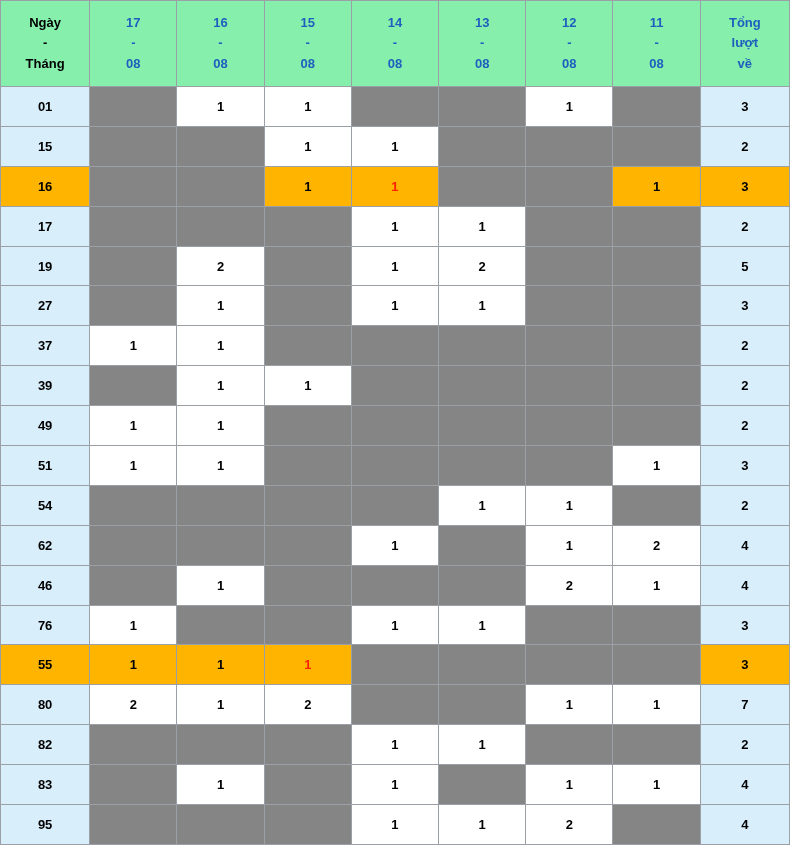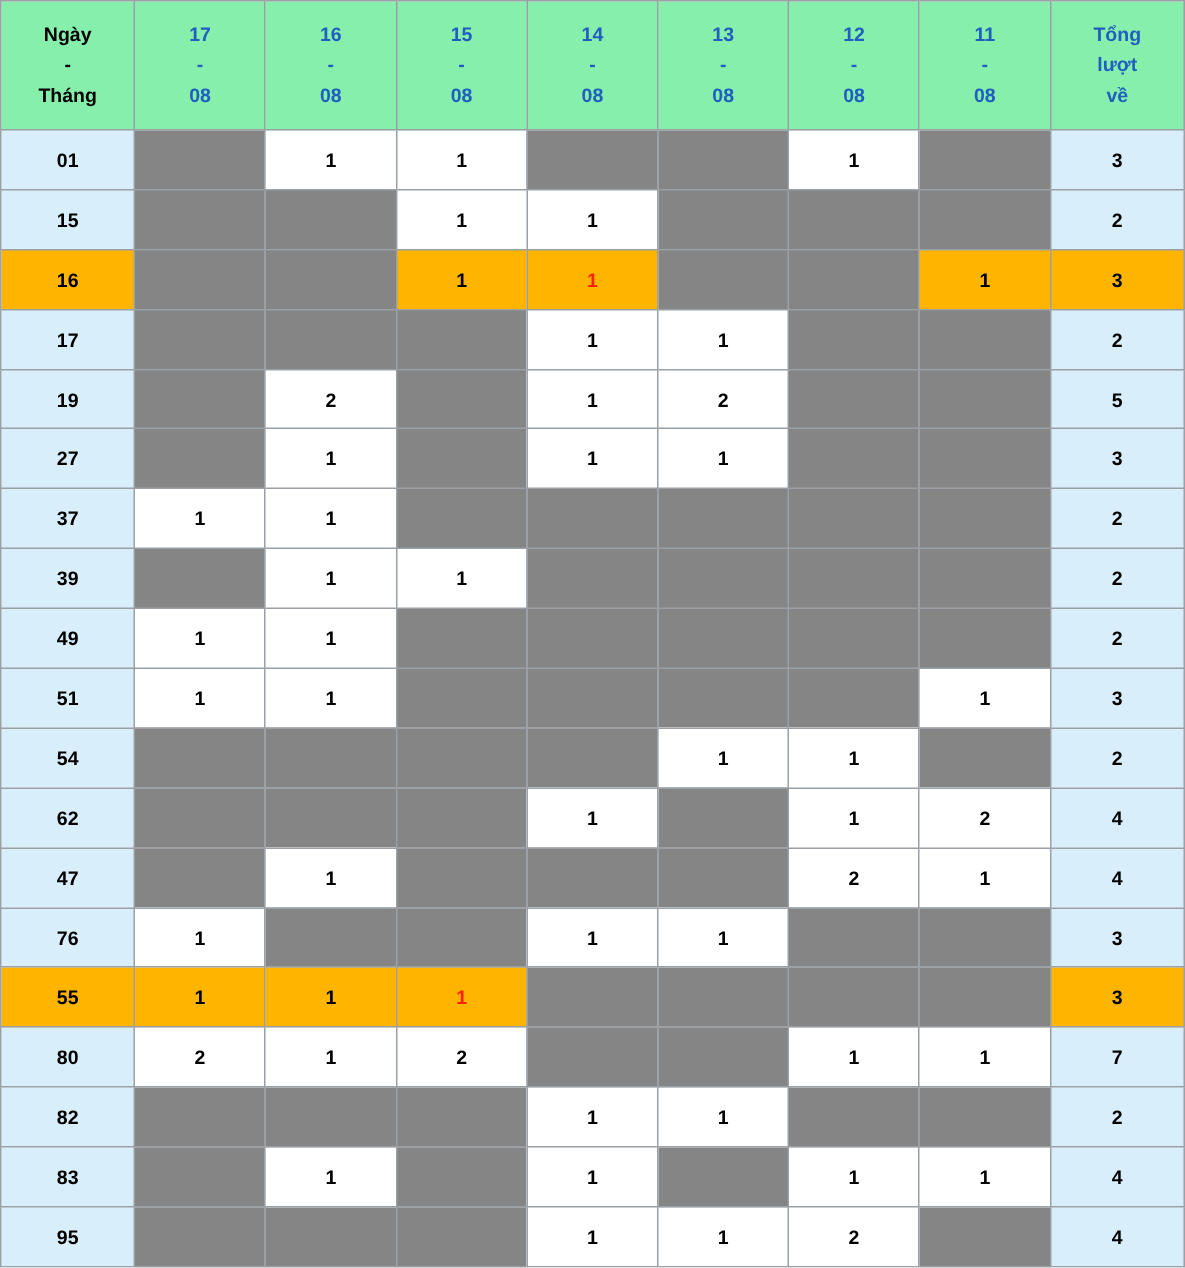--- a/index.html
+++ b/index.html
@@ -261,21 +261,21 @@
         <td class="cell-empty"></td>
         <td class="cell-empty"></td>
         <td class="cell-empty"></td>
         <td class="cell-white">1</td>
         <td class="cell-empty"></td>
         <td class="cell-white">1</td>
         <td class="cell-white">2</td>
         <td class="totalcell">4</td>
       </tr>
       <tr>
-        <td class="daycell">47</td>
+        <td class="daycell">46</td>
         <td class="cell-empty"></td>
         <td class="cell-white">1</td>
         <td class="cell-empty"></td>
         <td class="cell-empty"></td>
         <td class="cell-empty"></td>
         <td class="cell-white">2</td>
         <td class="cell-white">1</td>
         <td class="totalcell">4</td>
       </tr>
       <tr>

